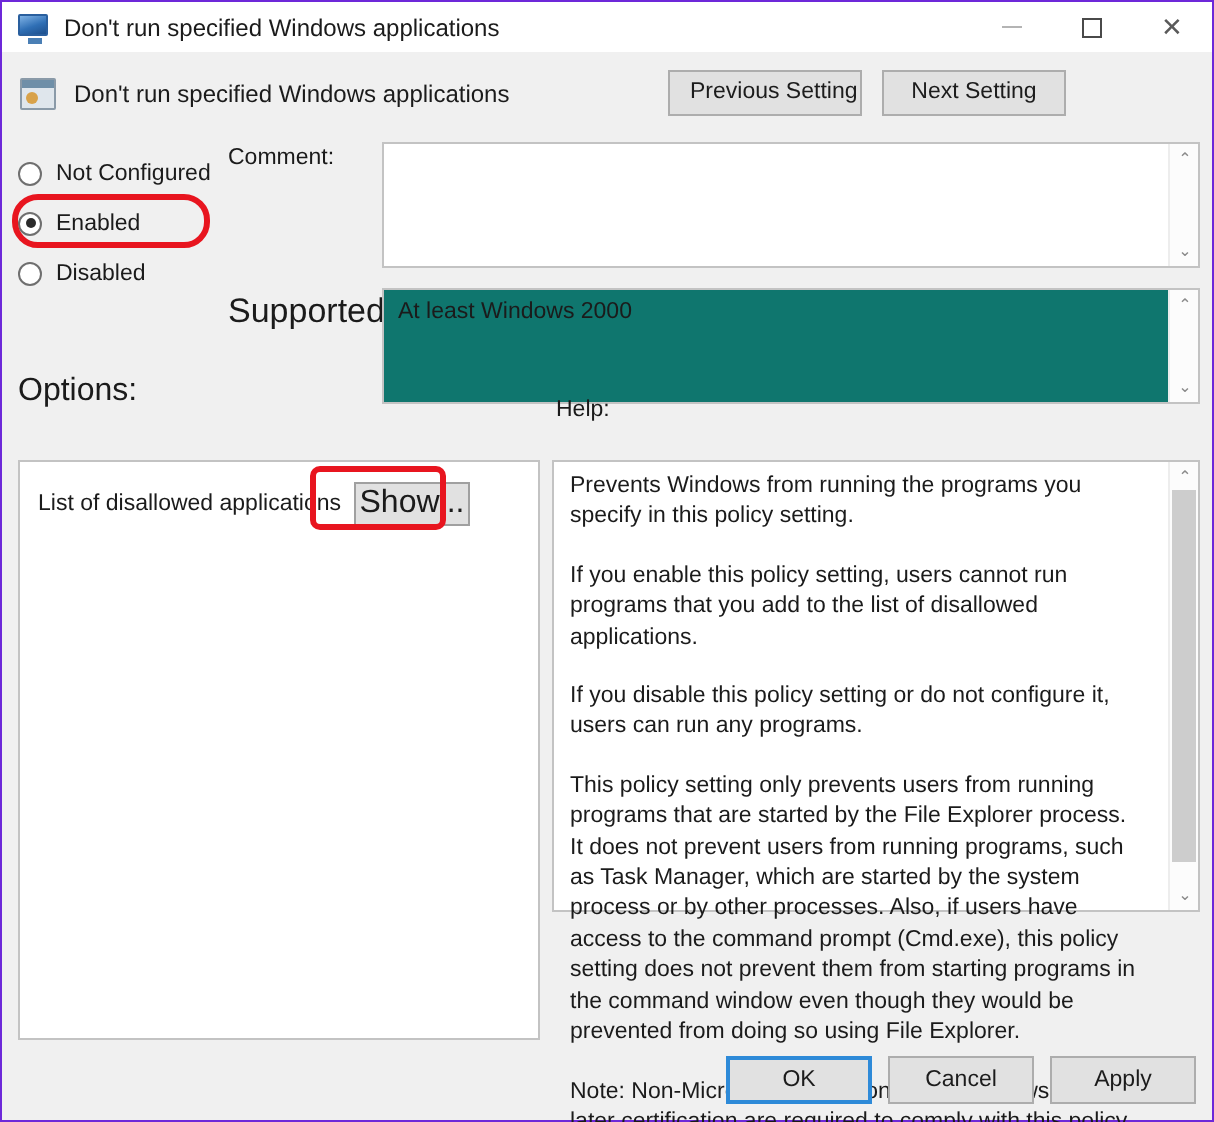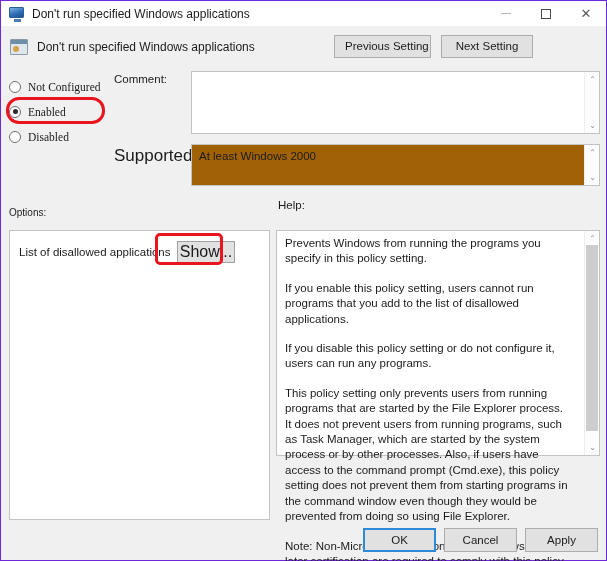--- a/index.html
+++ b/index.html
@@ -171,21 +171,20 @@
     position: absolute;
     left: 8px; top: 74px;
     width: 100px;
   }
   .radio-row {
     display: flex;
     align-items: center;
     height: 23px;
     margin-bottom: 2px;
     position: relative;
-    font-family: Liberation Serif, serif;
   }
   .radio-mark {
     width: 12px; height: 12px;
     border: 1px solid #6f6f6f;
     border-radius: 50%;
     background: #ffffff;
     box-sizing: border-box;
     margin-right: 7px;
     flex: none;
     position: relative;
@@ -232,22 +231,22 @@
   
   #supported-label {
     position: absolute;
     left: 113px; top: 145px;
     font-size: 17px;
     color: #1b1b1b;
   }
   #supported-box {
     position: absolute;
     left: 190px; top: 143px;
-    width: 409px; height: 42px;
-    background: #a16207;
+    width: 409px; height: 58px;
+    background: #0f766e;
     border: 1px solid #c3c3c3;
     box-sizing: border-box;
   }
   #supported-text {
     position: absolute;
     left: 7px; top: 5px;
     font-size: 11.5px;
     color: #1b1b1b;
     white-space: nowrap;
   }
@@ -277,22 +276,22 @@
   .vscroll .arr.down { bottom: 1px; }
   .vscroll .thumb {
     position: absolute;
     left: 1px; right: 1px;
     background: #cdcdcd;
   }
 
   
   #options-label {
     position: absolute;
-    left: 8px; top: 206px;
-    font-size: 10px;
+    left: 8px; top: 186px;
+    font-size: 16px;
     color: #1b1b1b;
   }
   #help-label {
     position: absolute;
     left: 277px; top: 198px;
     font-size: 11.5px;
     color: #1b1b1b;
   }
 
   

